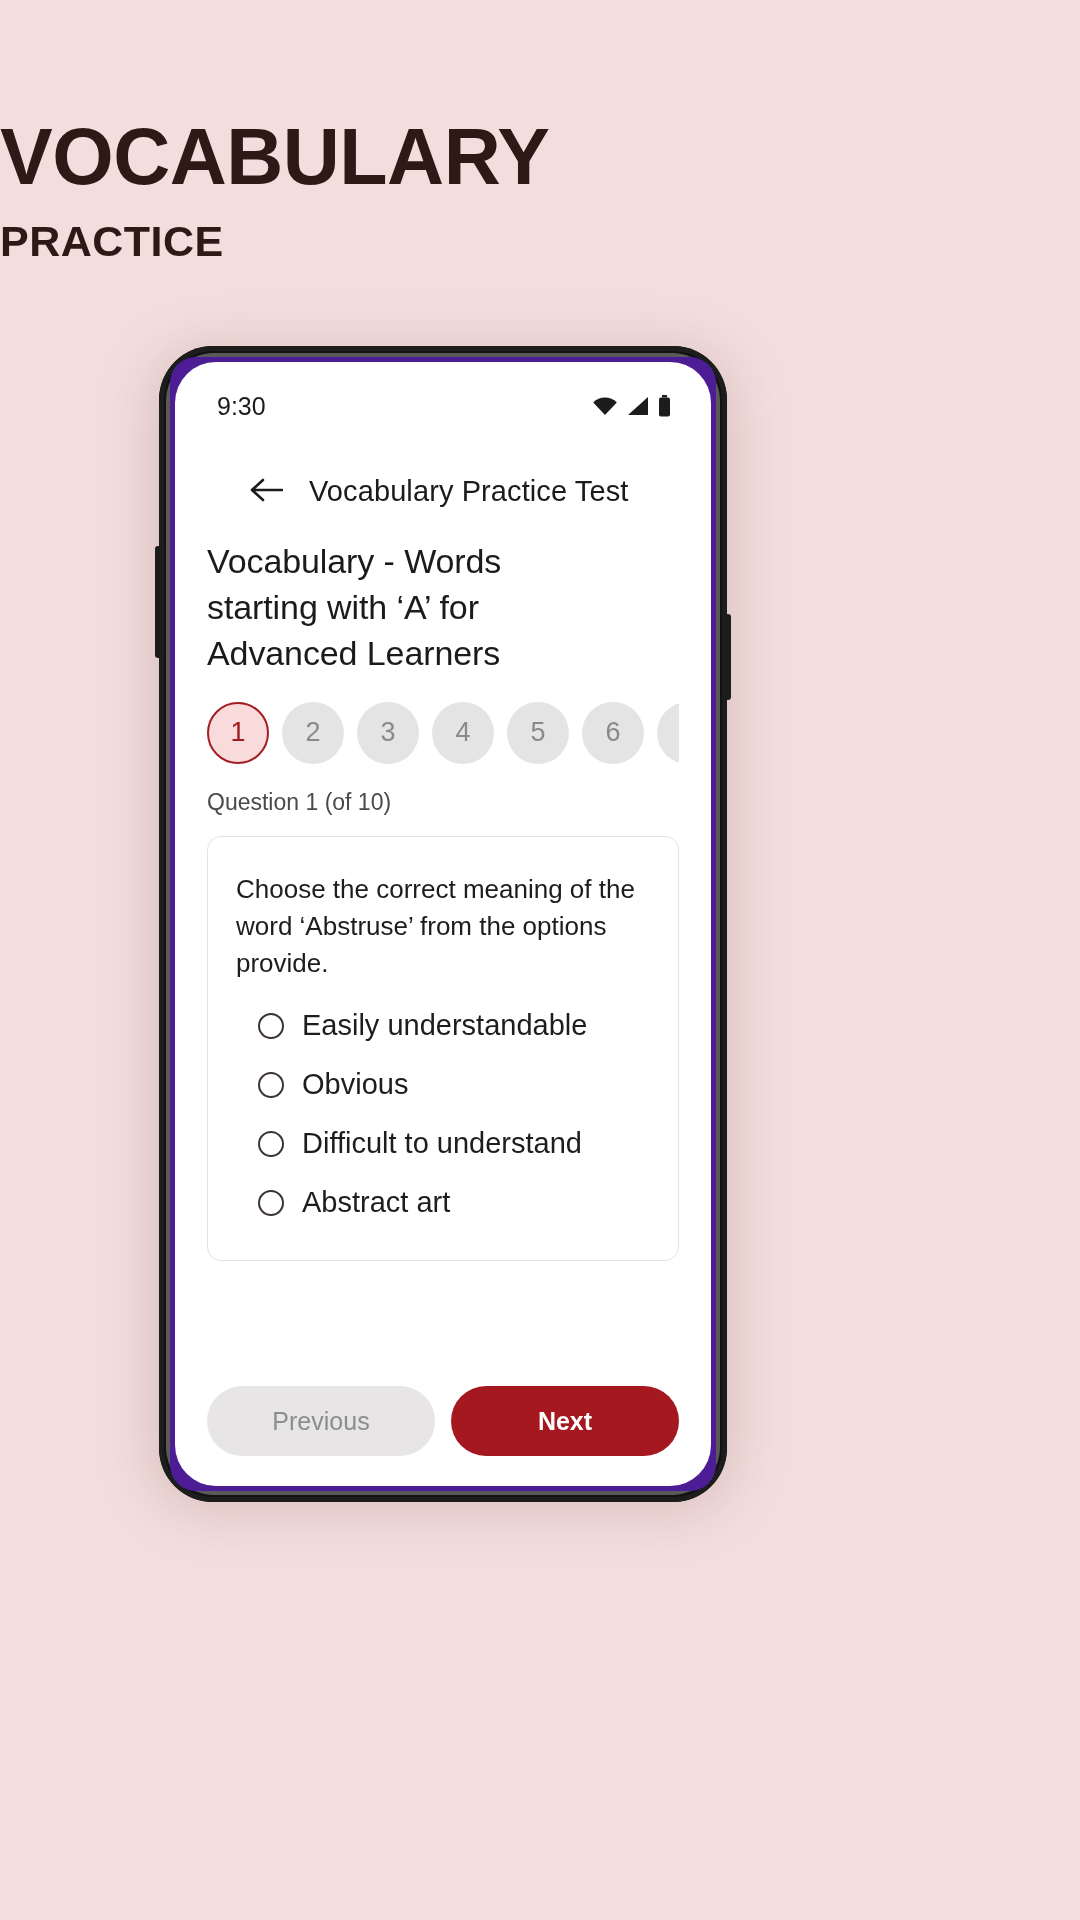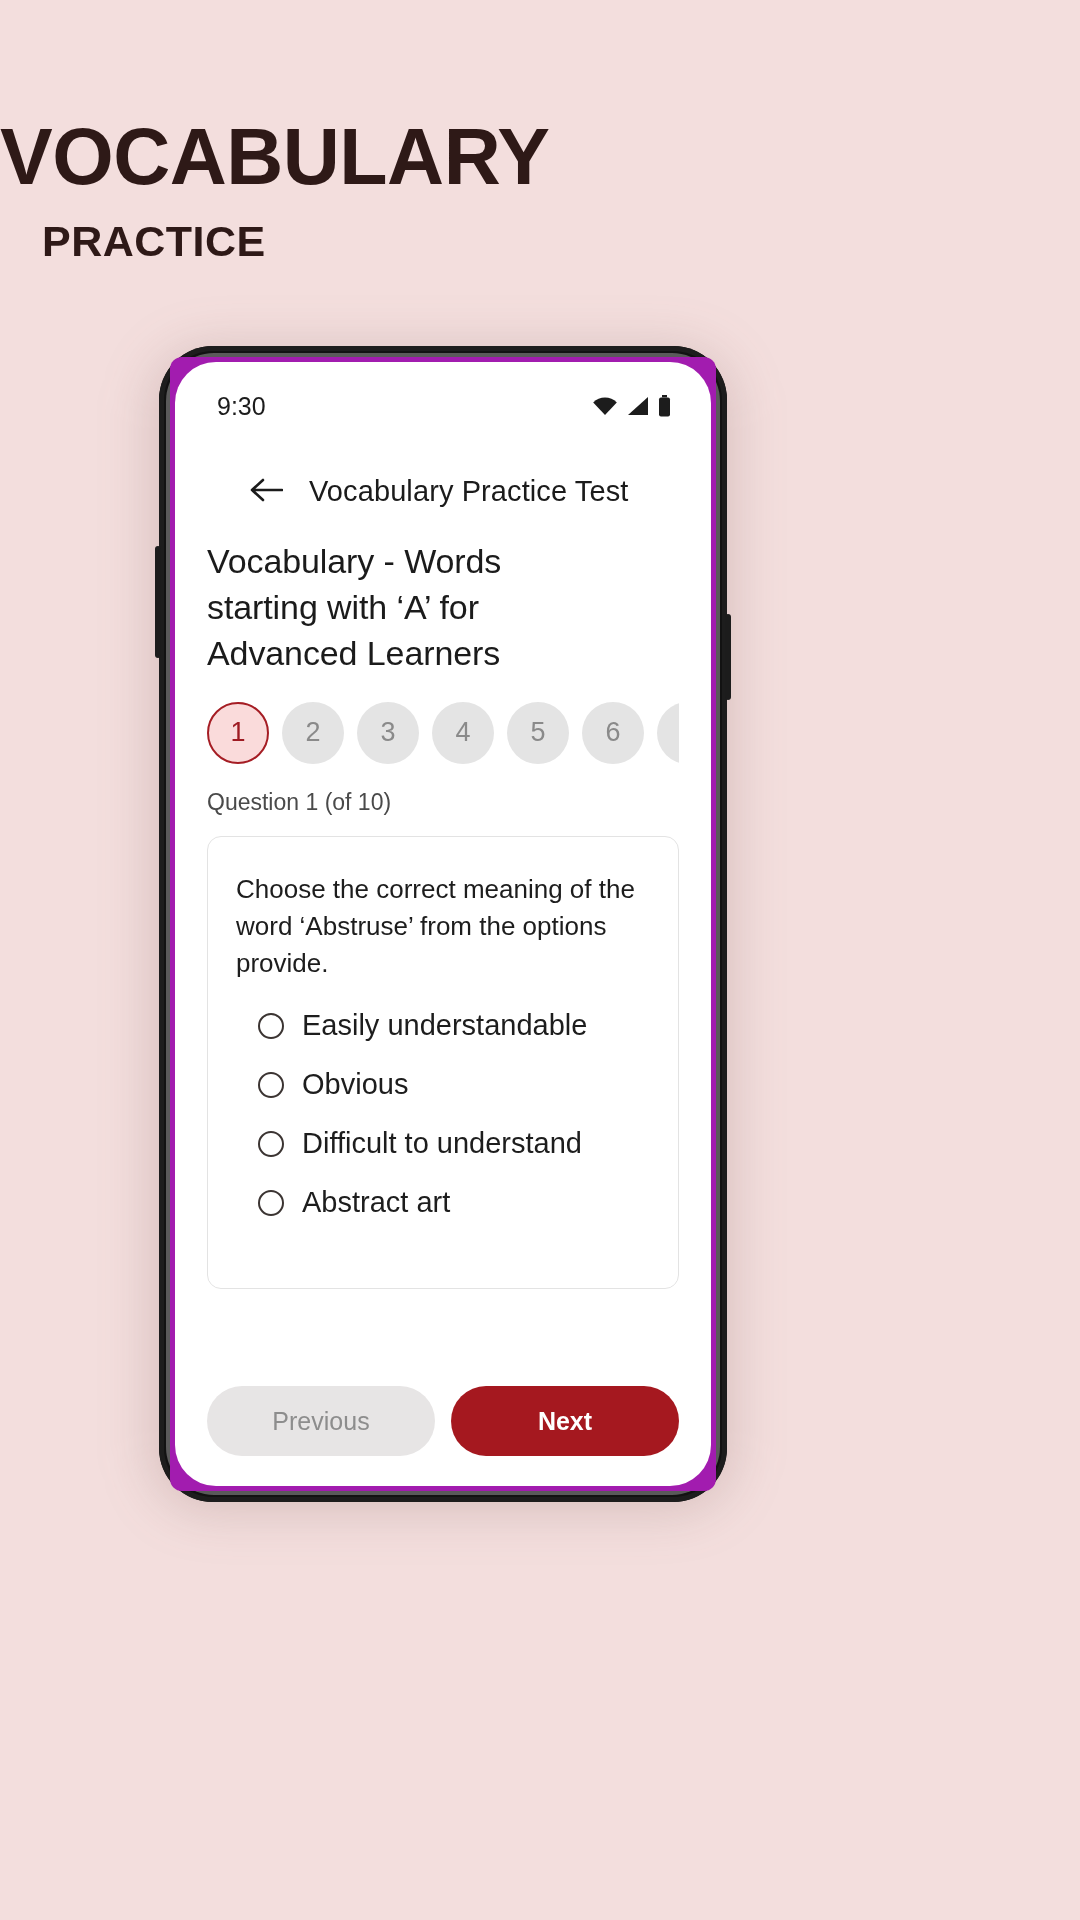--- a/index.html
+++ b/index.html
@@ -32,21 +32,20 @@
     letter-spacing: -0.5px;
     color: #2e1917;
   }
   .promo-sub {
     margin: 0;
     padding-top: 22px;
     font-size: 43px;
     font-weight: 700;
     letter-spacing: 0.5px;
     color: #2e1917;
-    padding-left: 42px;
   }
 
   
   .phone-shadow {
     position: absolute;
     left: 152px;
     top: 350px;
     width: 580px;
     height: 1160px;
     border-radius: 58px;
@@ -65,22 +64,22 @@
   }
   .phone-inner-bezel {
     position: absolute;
     inset: 7px;
     border-radius: 48px;
     background: #5a5a5a;
   }
   .phone-inner-bezel2 {
     position: absolute;
     inset: 4px;
-    border-radius: 12px;
-    background: #a21caf;
+    border-radius: 26px;
+    background: #4c1d95;
   }
   .screen {
     position: absolute;
     inset: 5px;
     border-radius: 41px;
     background: #ffffff;
     overflow: hidden;
   }
   
   .btn-side {
@@ -189,21 +188,21 @@
     margin-top: 22px;
     font-size: 23px;
     color: #4a4a4a;
   }
 
   
   .qcard {
     margin-top: 20px;
     border: 1px solid #e3e3e3;
     border-radius: 14px;
-    padding: 34px 28px 56px 28px;
+    padding: 34px 28px 28px 28px;
     box-sizing: border-box;
   }
   .qtext {
     font-size: 26px;
     line-height: 1.43;
     color: #1d1d1d;
     margin: 0 0 14px 0;
   }
   .option {
     display: flex;

